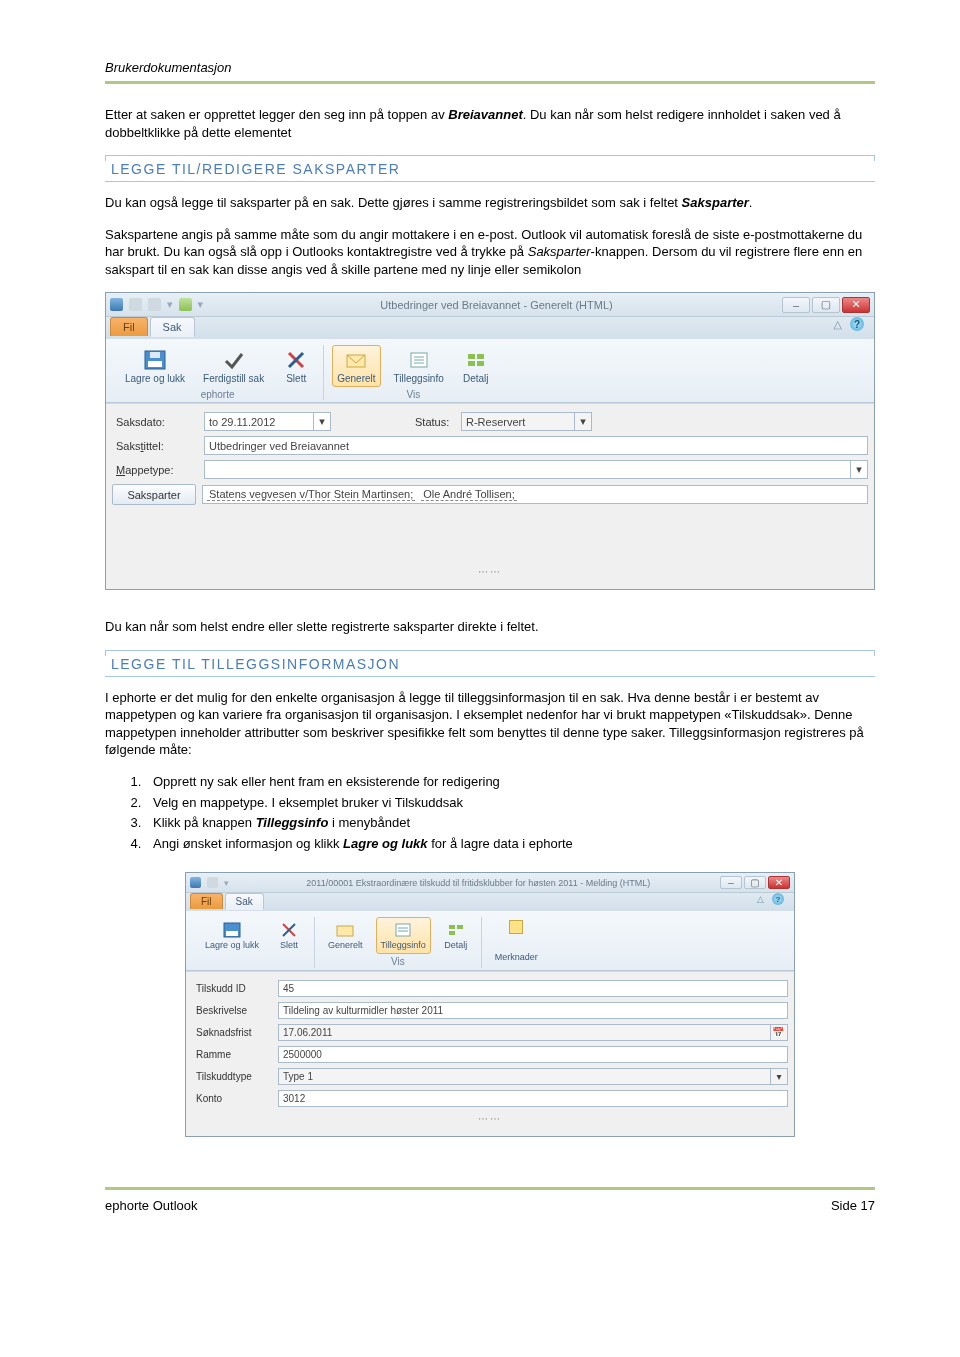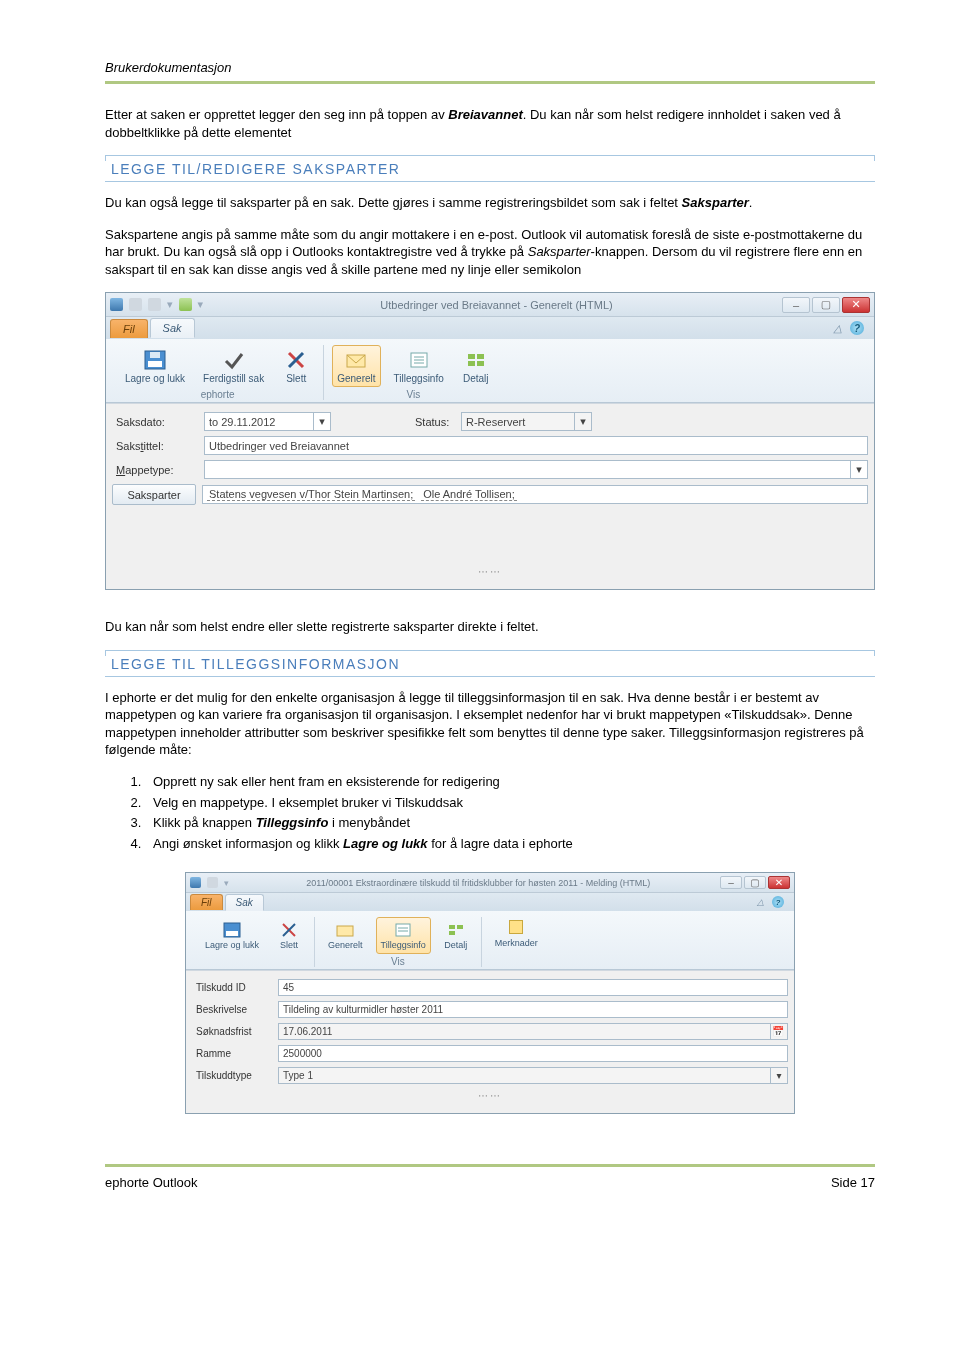--- a/index.html
+++ b/index.html
@@ -77,26 +77,25 @@
   .winbtn {
     width: 28px; height: 16px;
     border: 1px solid #b5c4d1;
     background: linear-gradient(#f2f6fa,#dde8f1);
     border-radius: 2px;
     display: flex; align-items: center; justify-content: center;
   }
   .winbtn.close { background: linear-gradient(#e88,#c33); border-color: #a33; color:#fff; }
   .tabstrip {
     display: flex;
-    align-items: center;
+    align-items: flex-start;
     height: 22px;
     background: linear-gradient(#dfe9f1,#d2dfea);
     padding: 0 4px;
     position: relative;
-    font-style: italic;
   }
   .tab {
     padding: 3px 12px 3px 12px;
     font-size: 11px;
     color: #3c5b77;
     margin-right: 2px;
     border-top-left-radius: 3px;
     border-top-right-radius: 3px;
   }
   .tab.fil {
@@ -451,21 +450,21 @@
                     <rect x="3" y="10" width="6" height="4" fill="#8cc152"></rect>
                   </svg>
               </div>
               <div class="rlabel">Detalj</div>
             </div>
           </div>
           <div class="rgrouplabel">Vis</div>
         </div>
         <div class="rgroup" style="border-right:none">
           <div class="btns">
-            <div class="rbtn" style="flex-direction:column;gap:4px;min-width:auto">
+            <div class="rbtn" style="flex-direction:column;gap:18px;min-width:auto">
               <span style="display:inline-block;width:14px;height:14px;background:#ffe188;border:1px solid #c9a83e"></span>
               <span class="rlabel">Merknader</span>
             </div>
           </div>
           <div class="rgrouplabel"></div>
         </div>
       </div>
       <div class="formarea">
         <div class="frow">
           <div class="flabel">Tilskudd ID</div>
@@ -481,20 +480,24 @@
           <div class="finput readonly" style="width:18px;justify-content:center;margin-left:-1px">📅</div>
         </div>
         <div class="frow">
           <div class="flabel">Ramme</div>
           <div class="finput" style="flex:1">2500000</div>
         </div>
         <div class="frow">
           <div class="flabel">Tilskuddtype</div>
           <div class="finput readonly" style="flex:1">Type 1</div>
           <div class="finput readonly" style="width:18px;justify-content:center;margin-left:-1px">▾</div>
+        </div>
+        <div class="frow">
+          <div class="flabel">Konto</div>
+          <div class="finput" style="flex:1">3012</div>
         </div>
         <div class="grip">⋯⋯</div>
       </div>
     </div>
 
   </div>
 
   <div class="footer">
     <span>ephorte Outlook</span>
     <span>Side 17</span>

